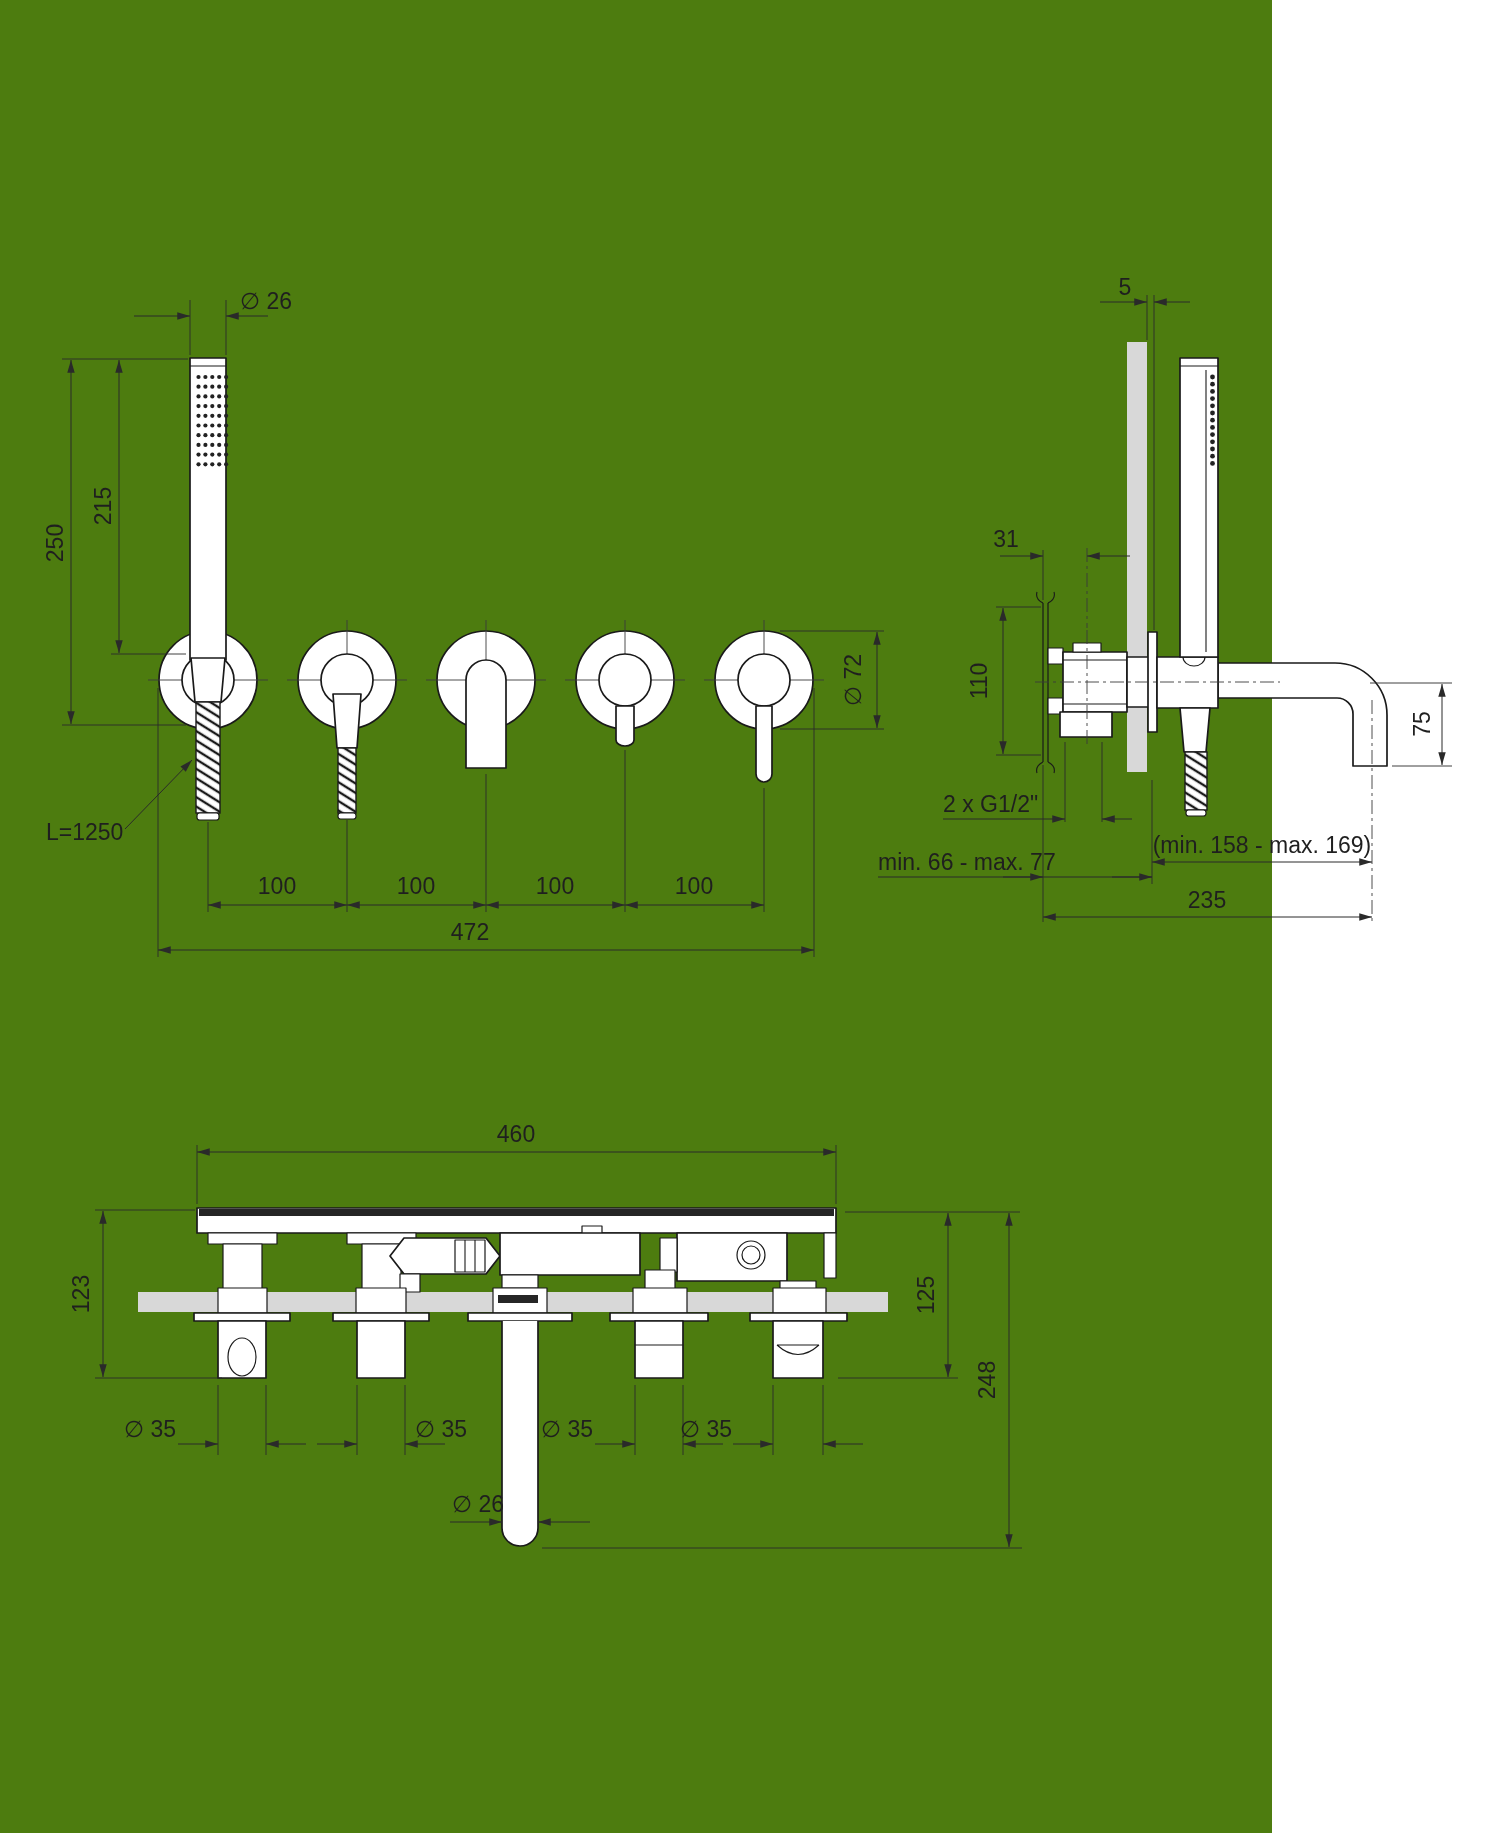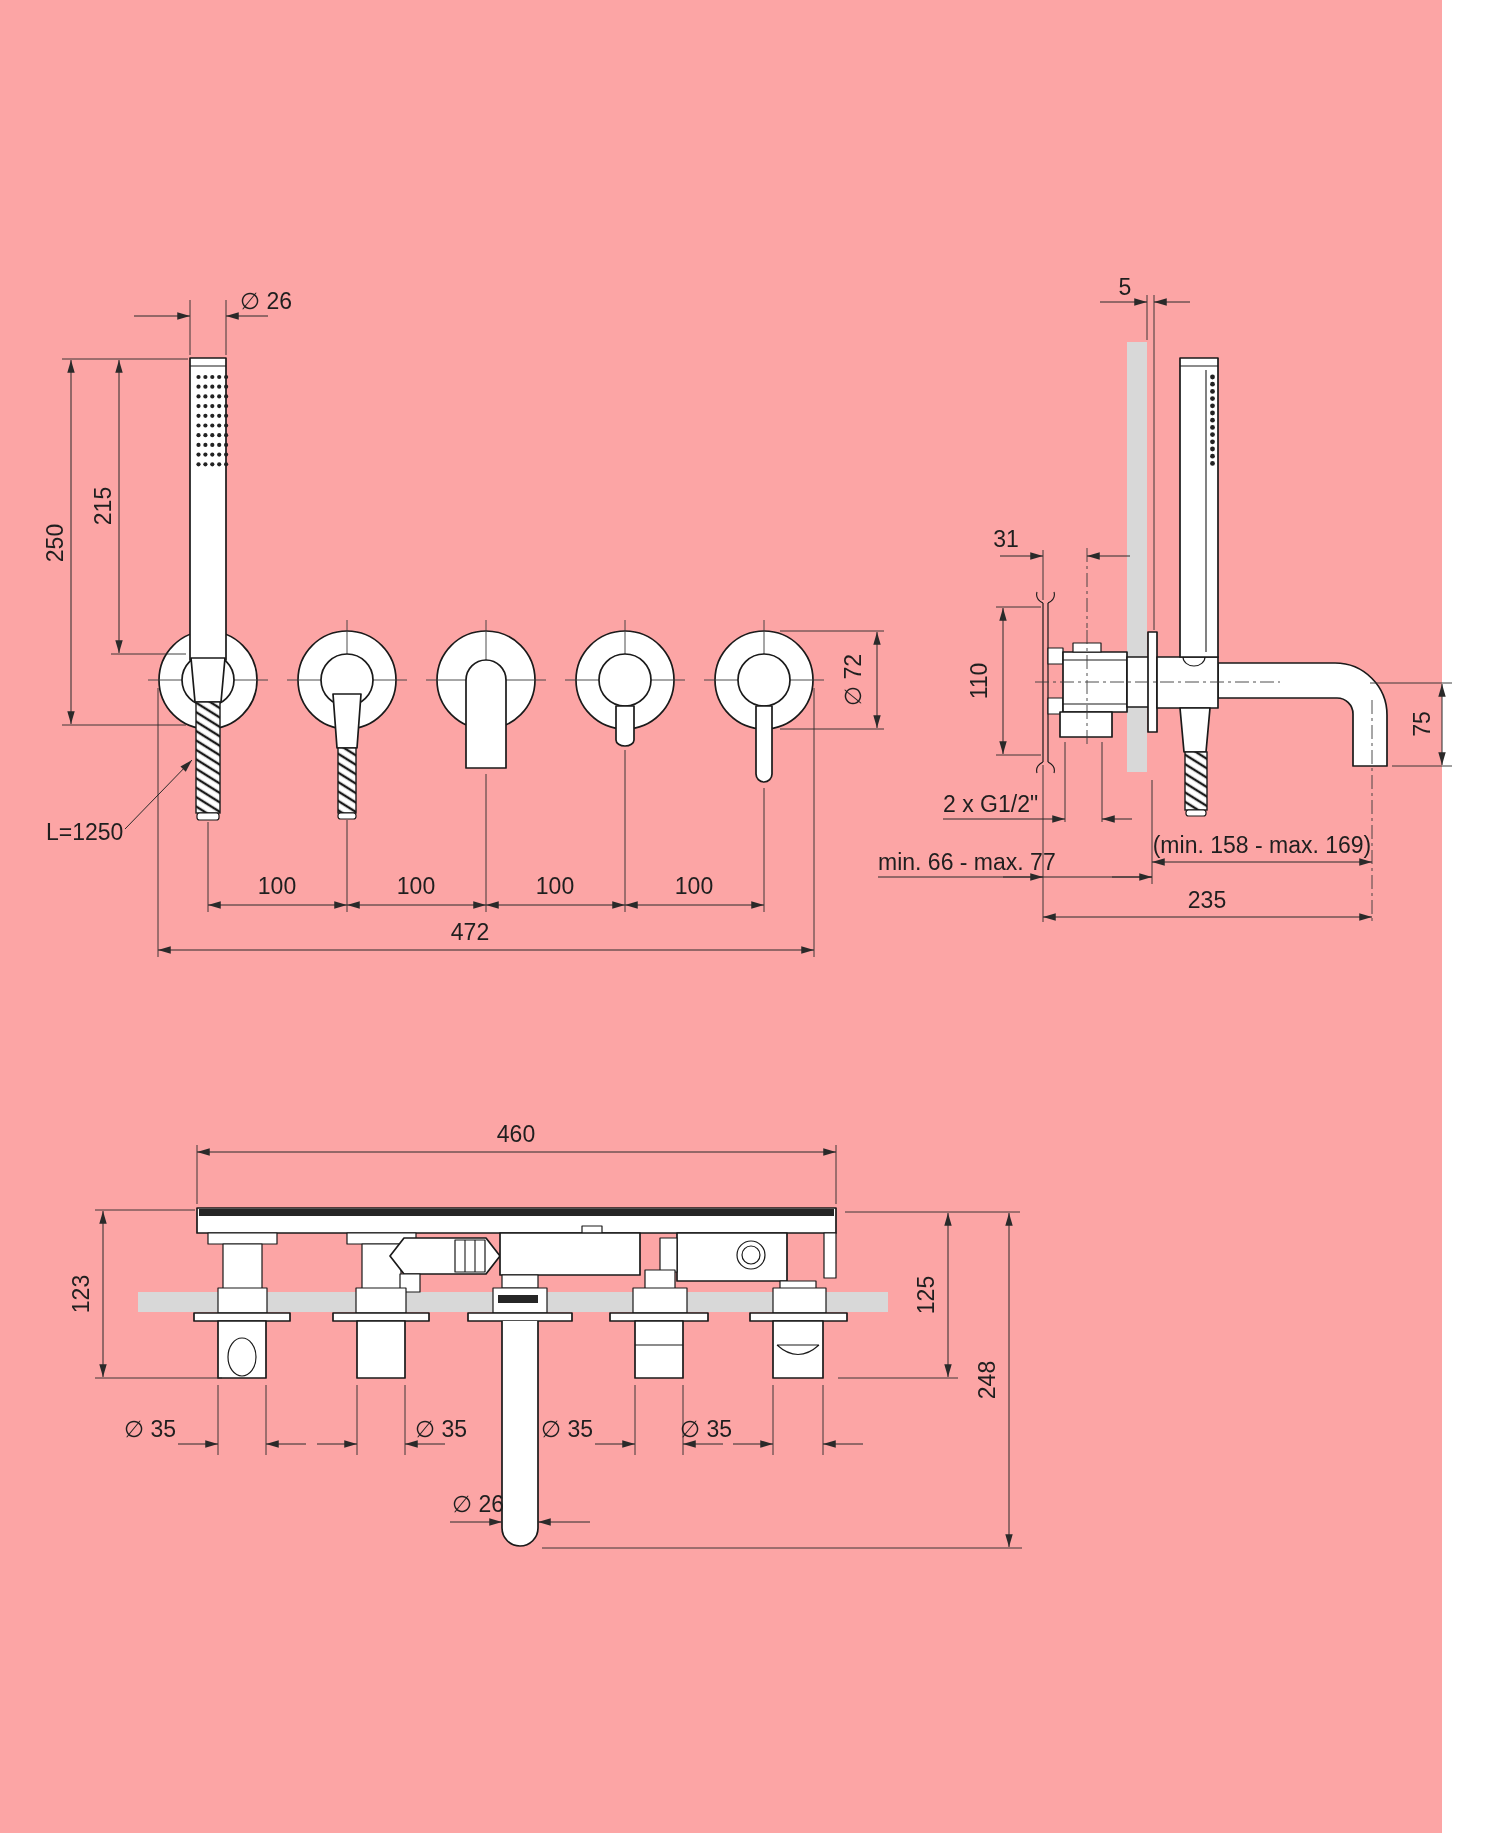--- a/index.html
+++ b/index.html
@@ -1,16 +1,16 @@
 <!DOCTYPE html>
 <html><head>
 <meta charset="utf-8">
 <style>
   html,body{margin:0;padding:0;background:#ffffff;}
-  .stage{position:relative;width:1442px;height:1833px;background:#fca5a5;
+  .stage{position:relative;width:1272px;height:1833px;background:#4d7c0f;
          font-family:"Liberation Sans", sans-serif;}
   svg{display:block;}
   .part{fill:#ffffff;stroke:#1a1a1a;stroke-width:1.7;stroke-linejoin:round;}
   .part2{fill:#ffffff;stroke:#1a1a1a;stroke-width:1.2;stroke-linejoin:round;}
   .thin{fill:none;stroke:#1a1a1a;stroke-width:1.1;}
   .dim{stroke:#2a2a2a;stroke-width:1;fill:none;}
   .ext{stroke:#2a2a2a;stroke-width:0.9;fill:none;}
   .cl{stroke:#3a3a3a;stroke-width:0.9;fill:none;stroke-dasharray:14 4 3 4;}
   .cross{stroke:#3a3a3a;stroke-width:0.9;fill:none;}
   .dtxt{font-size:23px;fill:#1f1f1f;}

